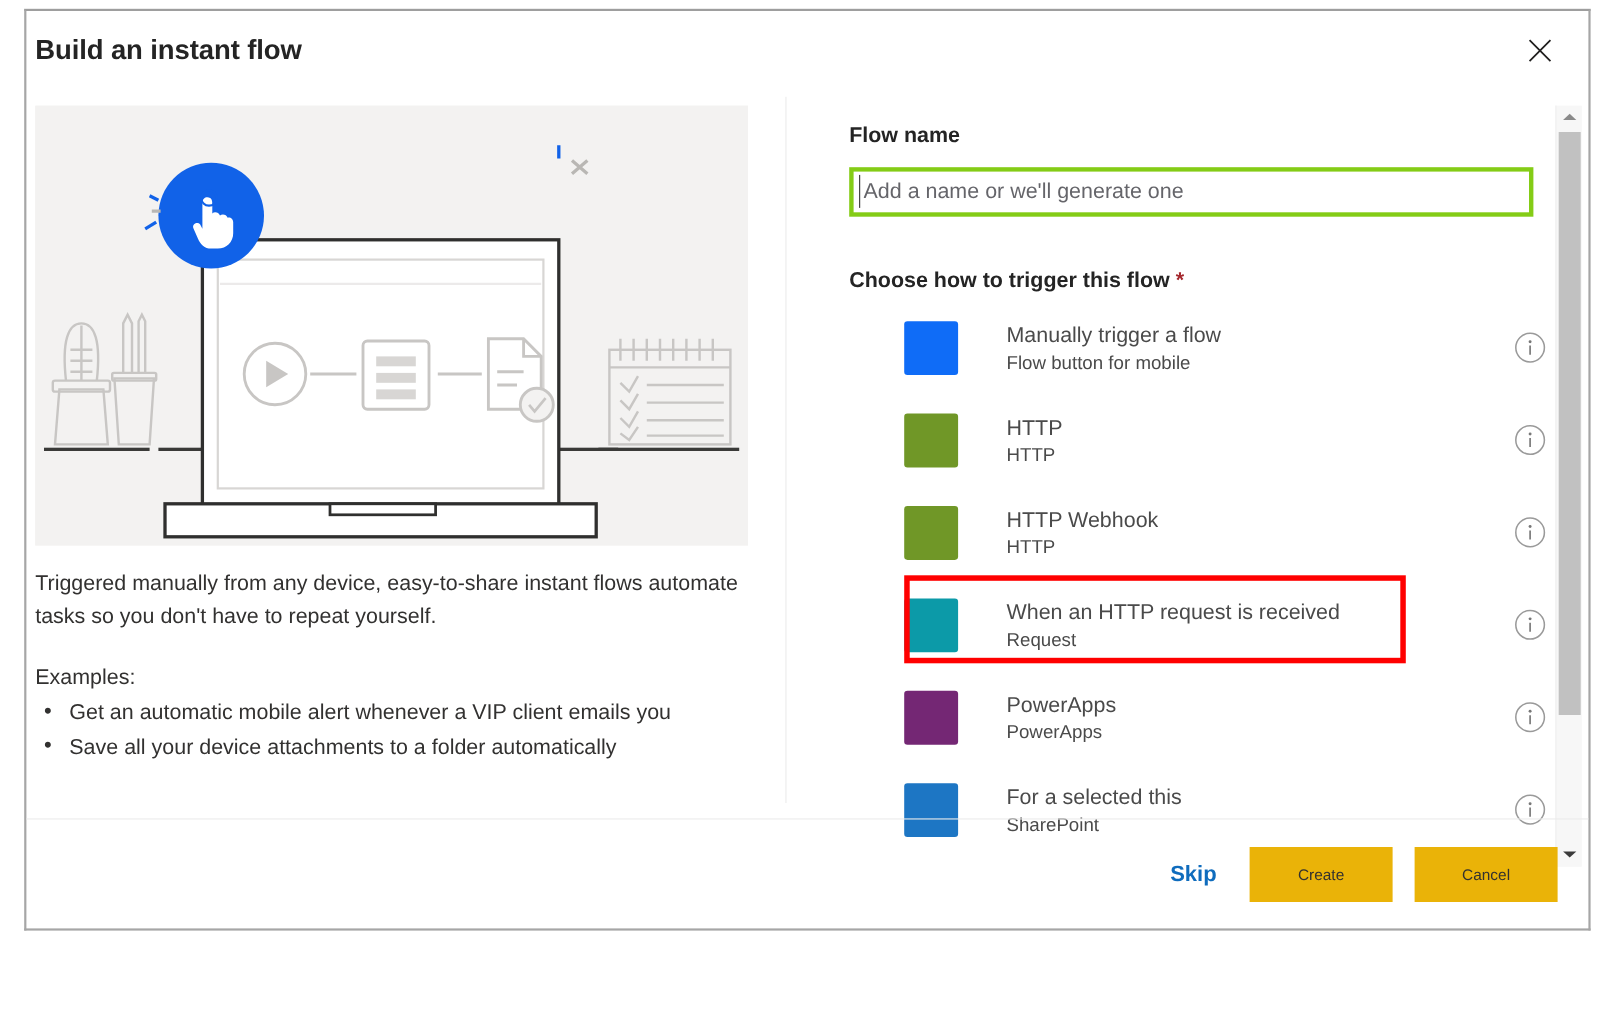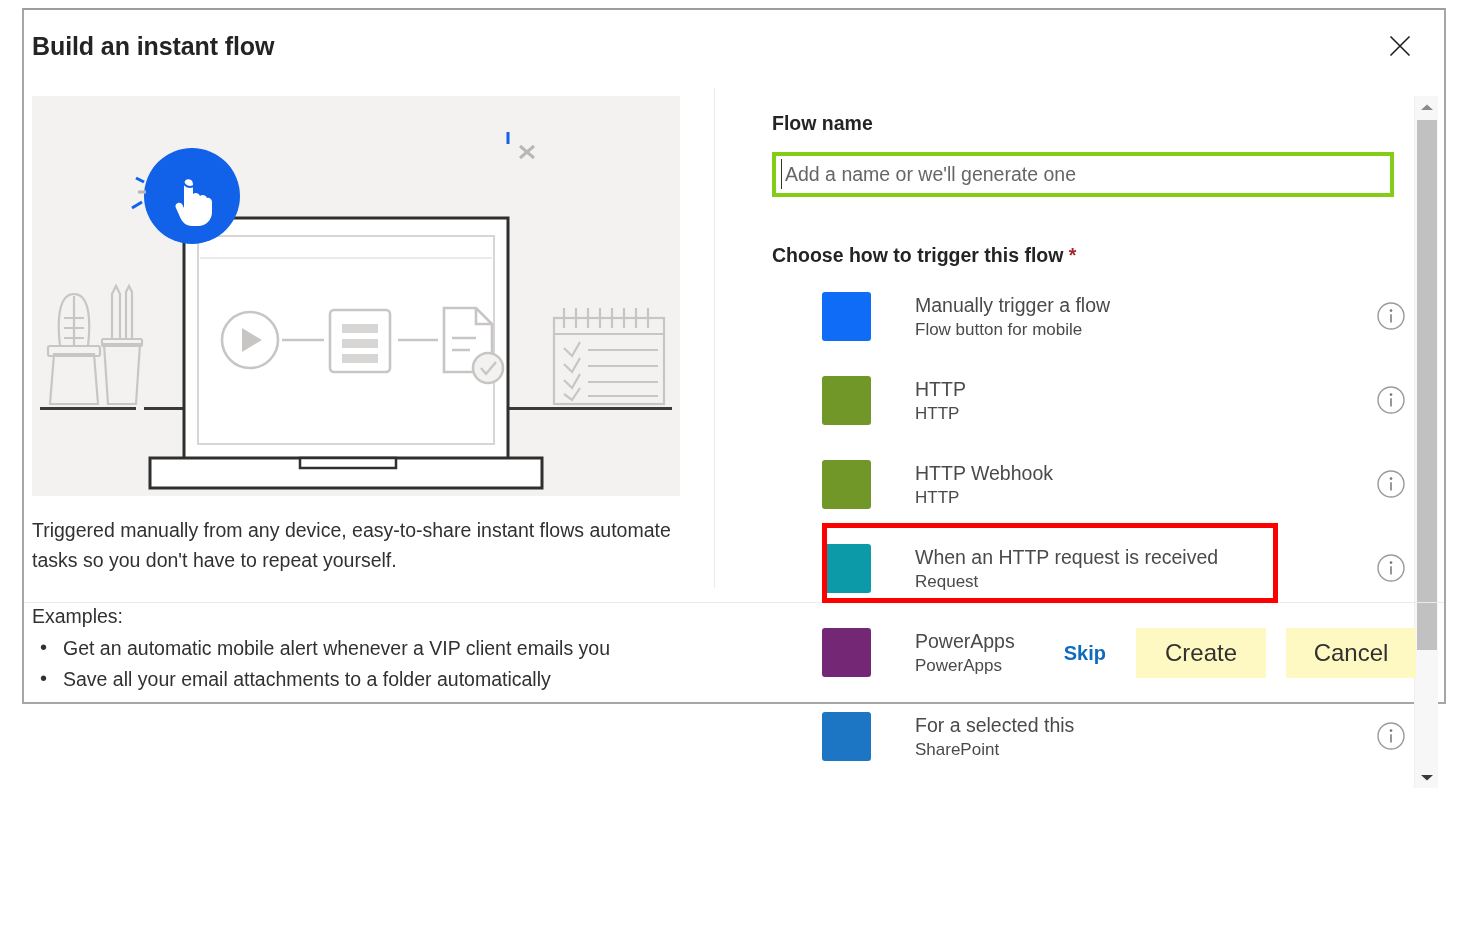--- a/index.html
+++ b/index.html
@@ -13,21 +13,21 @@
   }
   #root {
     position: relative;
     width: 1467px; height: 931px;
     background: #ffffff;
   }
   
   .dialog {
     position: absolute;
     left: 22px; top: 8px;
-    width: 1424px; height: 696px;
+    width: 1424px; height: 838px;
     background: #ffffff;
     border: 2px solid #a6a6a6;
     border-top-color: #9e9e9e;
   }
   
   .dlg-header {
     position: absolute;
     left: 0; top: 0; right: 0; height: 68px;
   }
   .dlg-title {
@@ -255,25 +255,25 @@
     background: transparent;
     border: 0;
     color: #0f6cbd;
     font-family: "Liberation Sans", sans-serif;
     font-size: 20px;
     font-weight: bold;
     cursor: pointer;
     padding: 10px 10px;
   }
   .btn-std {
-    background: #fef9c3;
+    background: #eab308;
     border: 0;
     color: #323130;
     font-family: "Liberation Sans", sans-serif;
-    font-size: 24px;
+    font-size: 14px;
     cursor: pointer;
     width: 130px; height: 50px;
   }
 </style>
 </head>
 <body>
 
 <div id="root">
   <div class="dialog">
 
@@ -370,21 +370,21 @@
               <path d="M488 50 L502 62 M502 50 L488 62"></path>
             </g>
           </svg>
         </div>
 
         <div class="left-copy">
           <p class="left-desc">Triggered manually from any device, easy-to-share instant flows automate tasks so you don't have to repeat yourself.</p>
           <p class="examples-label">Examples:</p>
           <ul class="examples">
             <li>Get an automatic mobile alert whenever a VIP client emails you</li>
-            <li>Save all your email attachments to a folder automatically</li>
+            <li>Save all your device attachments to a folder automatically</li>
           </ul>
         </div>
       </div>
 
       <div class="v-divider"></div>
 
       <div class="col-right">
 
         <div class="field-label">Flow name</div>
         <input class="name-input" type="text" placeholder="Add a name or we'll generate one" style="">

